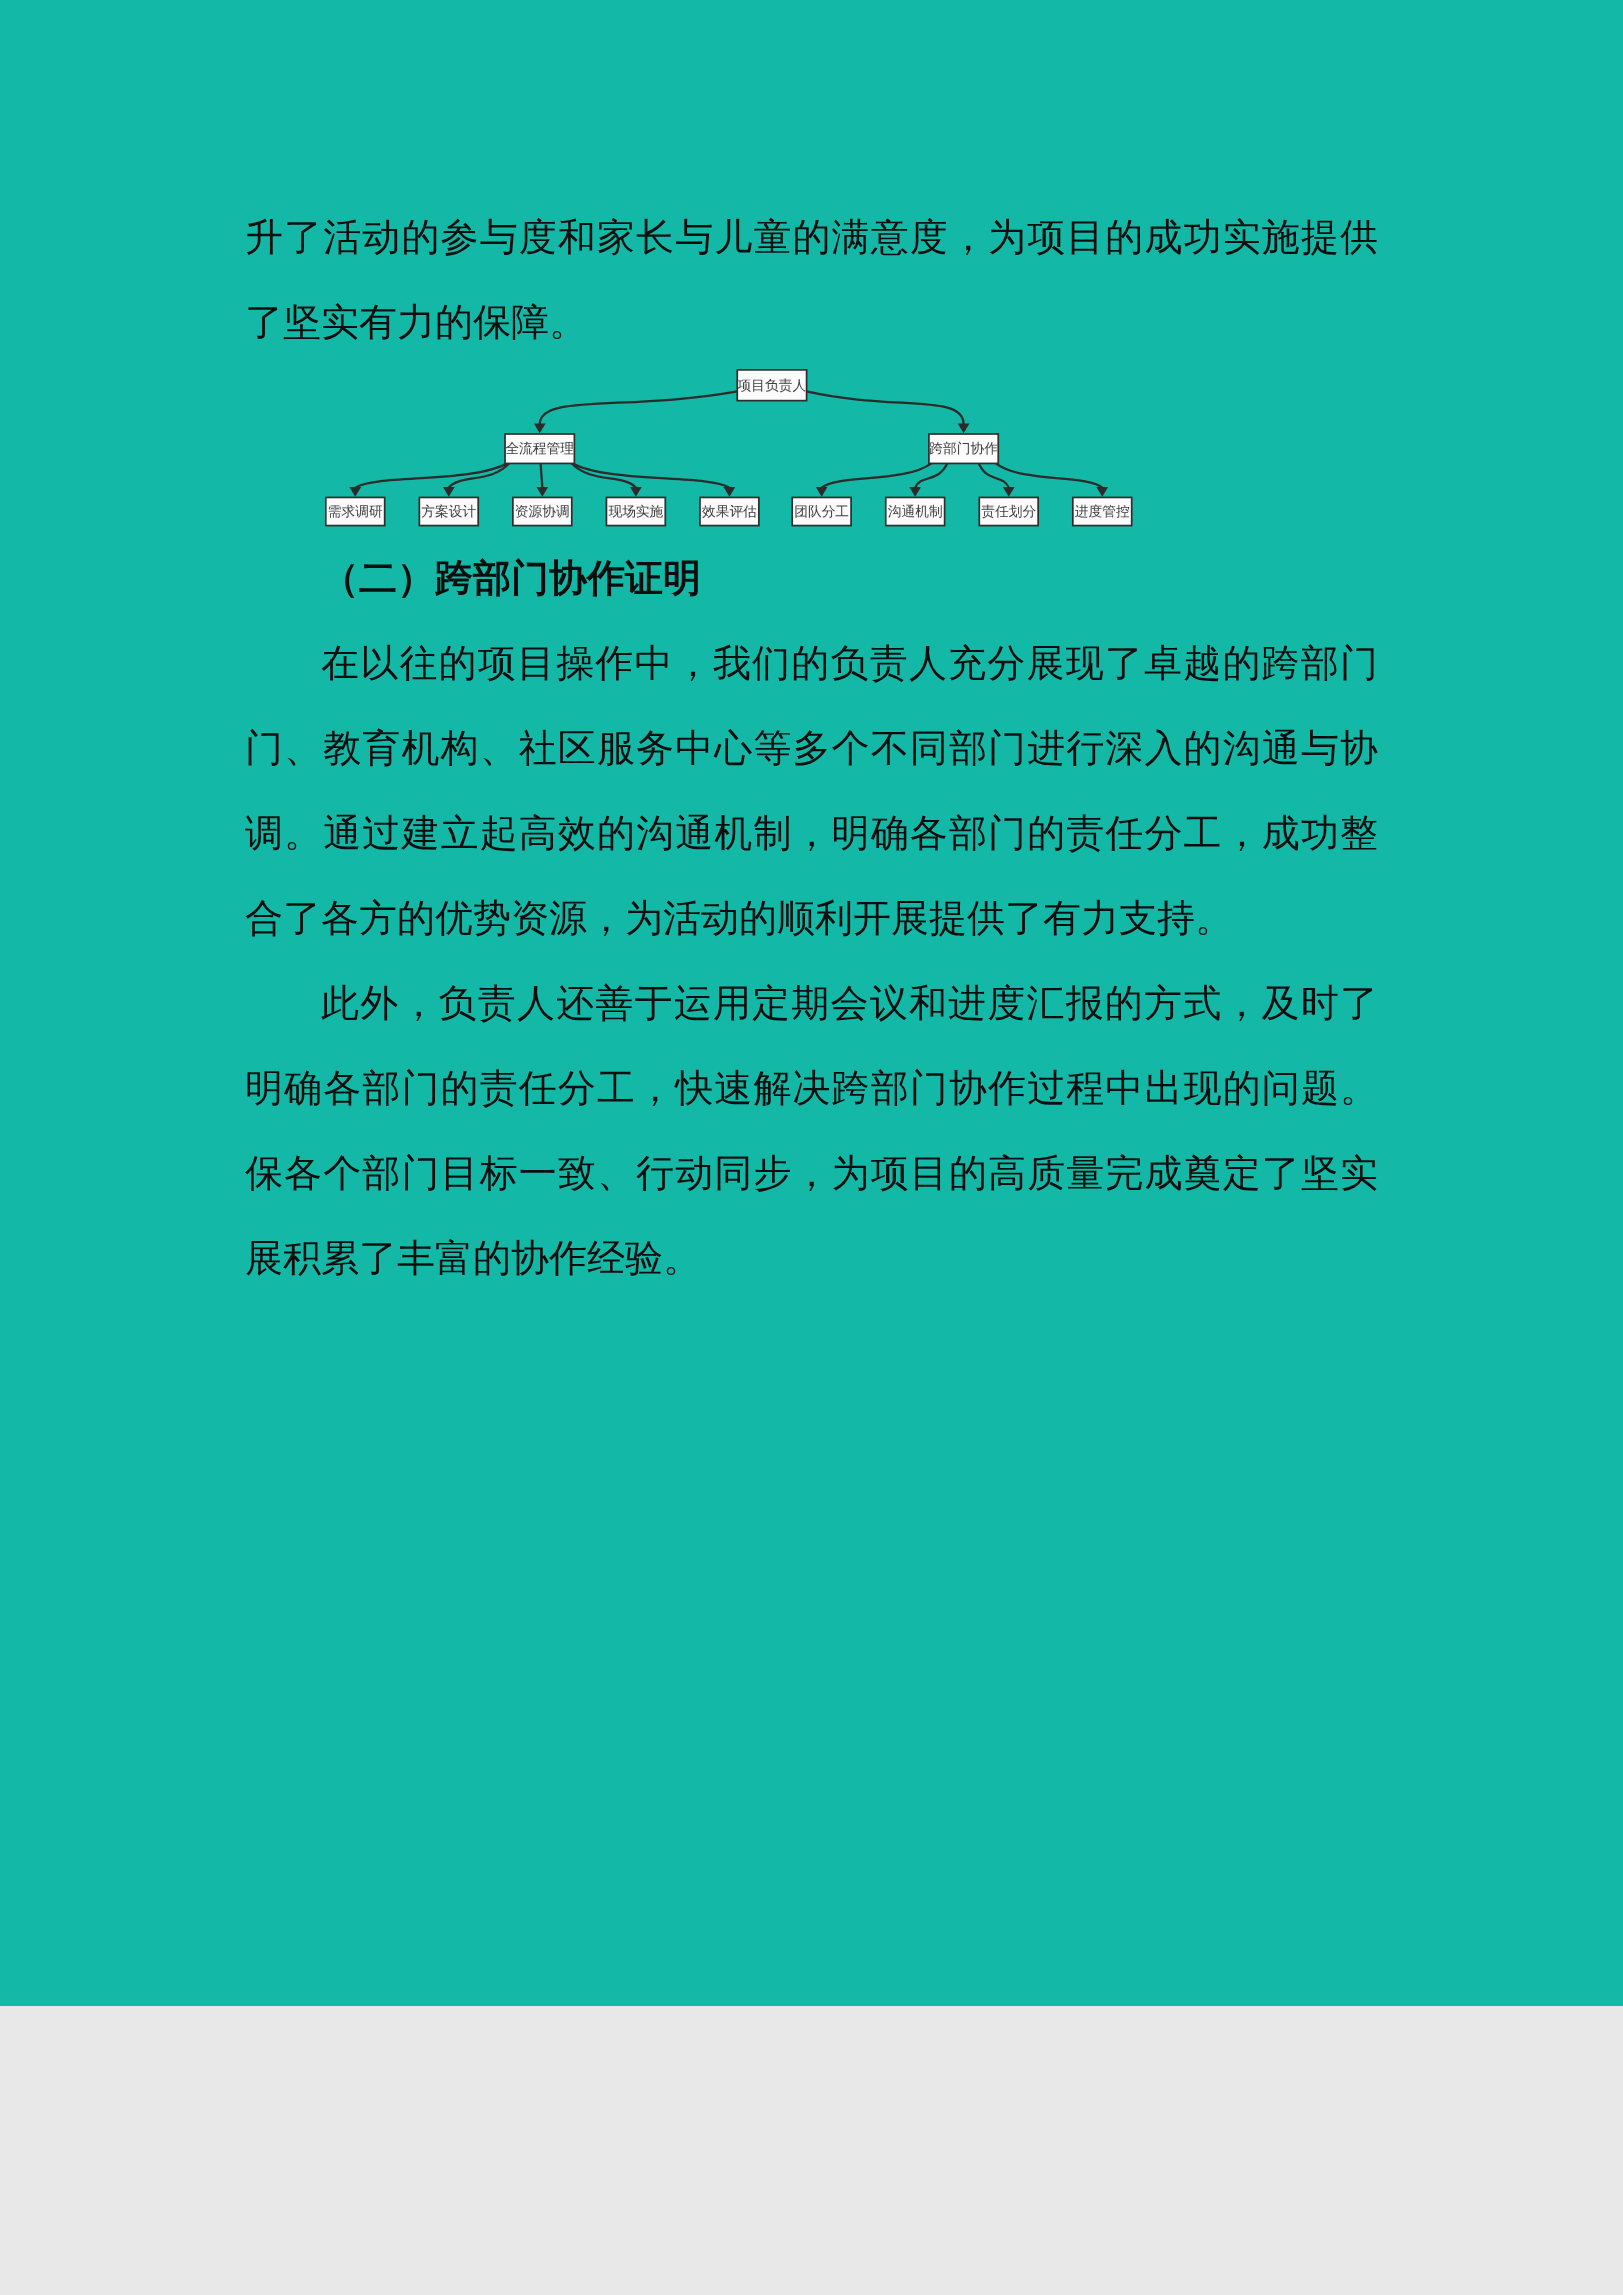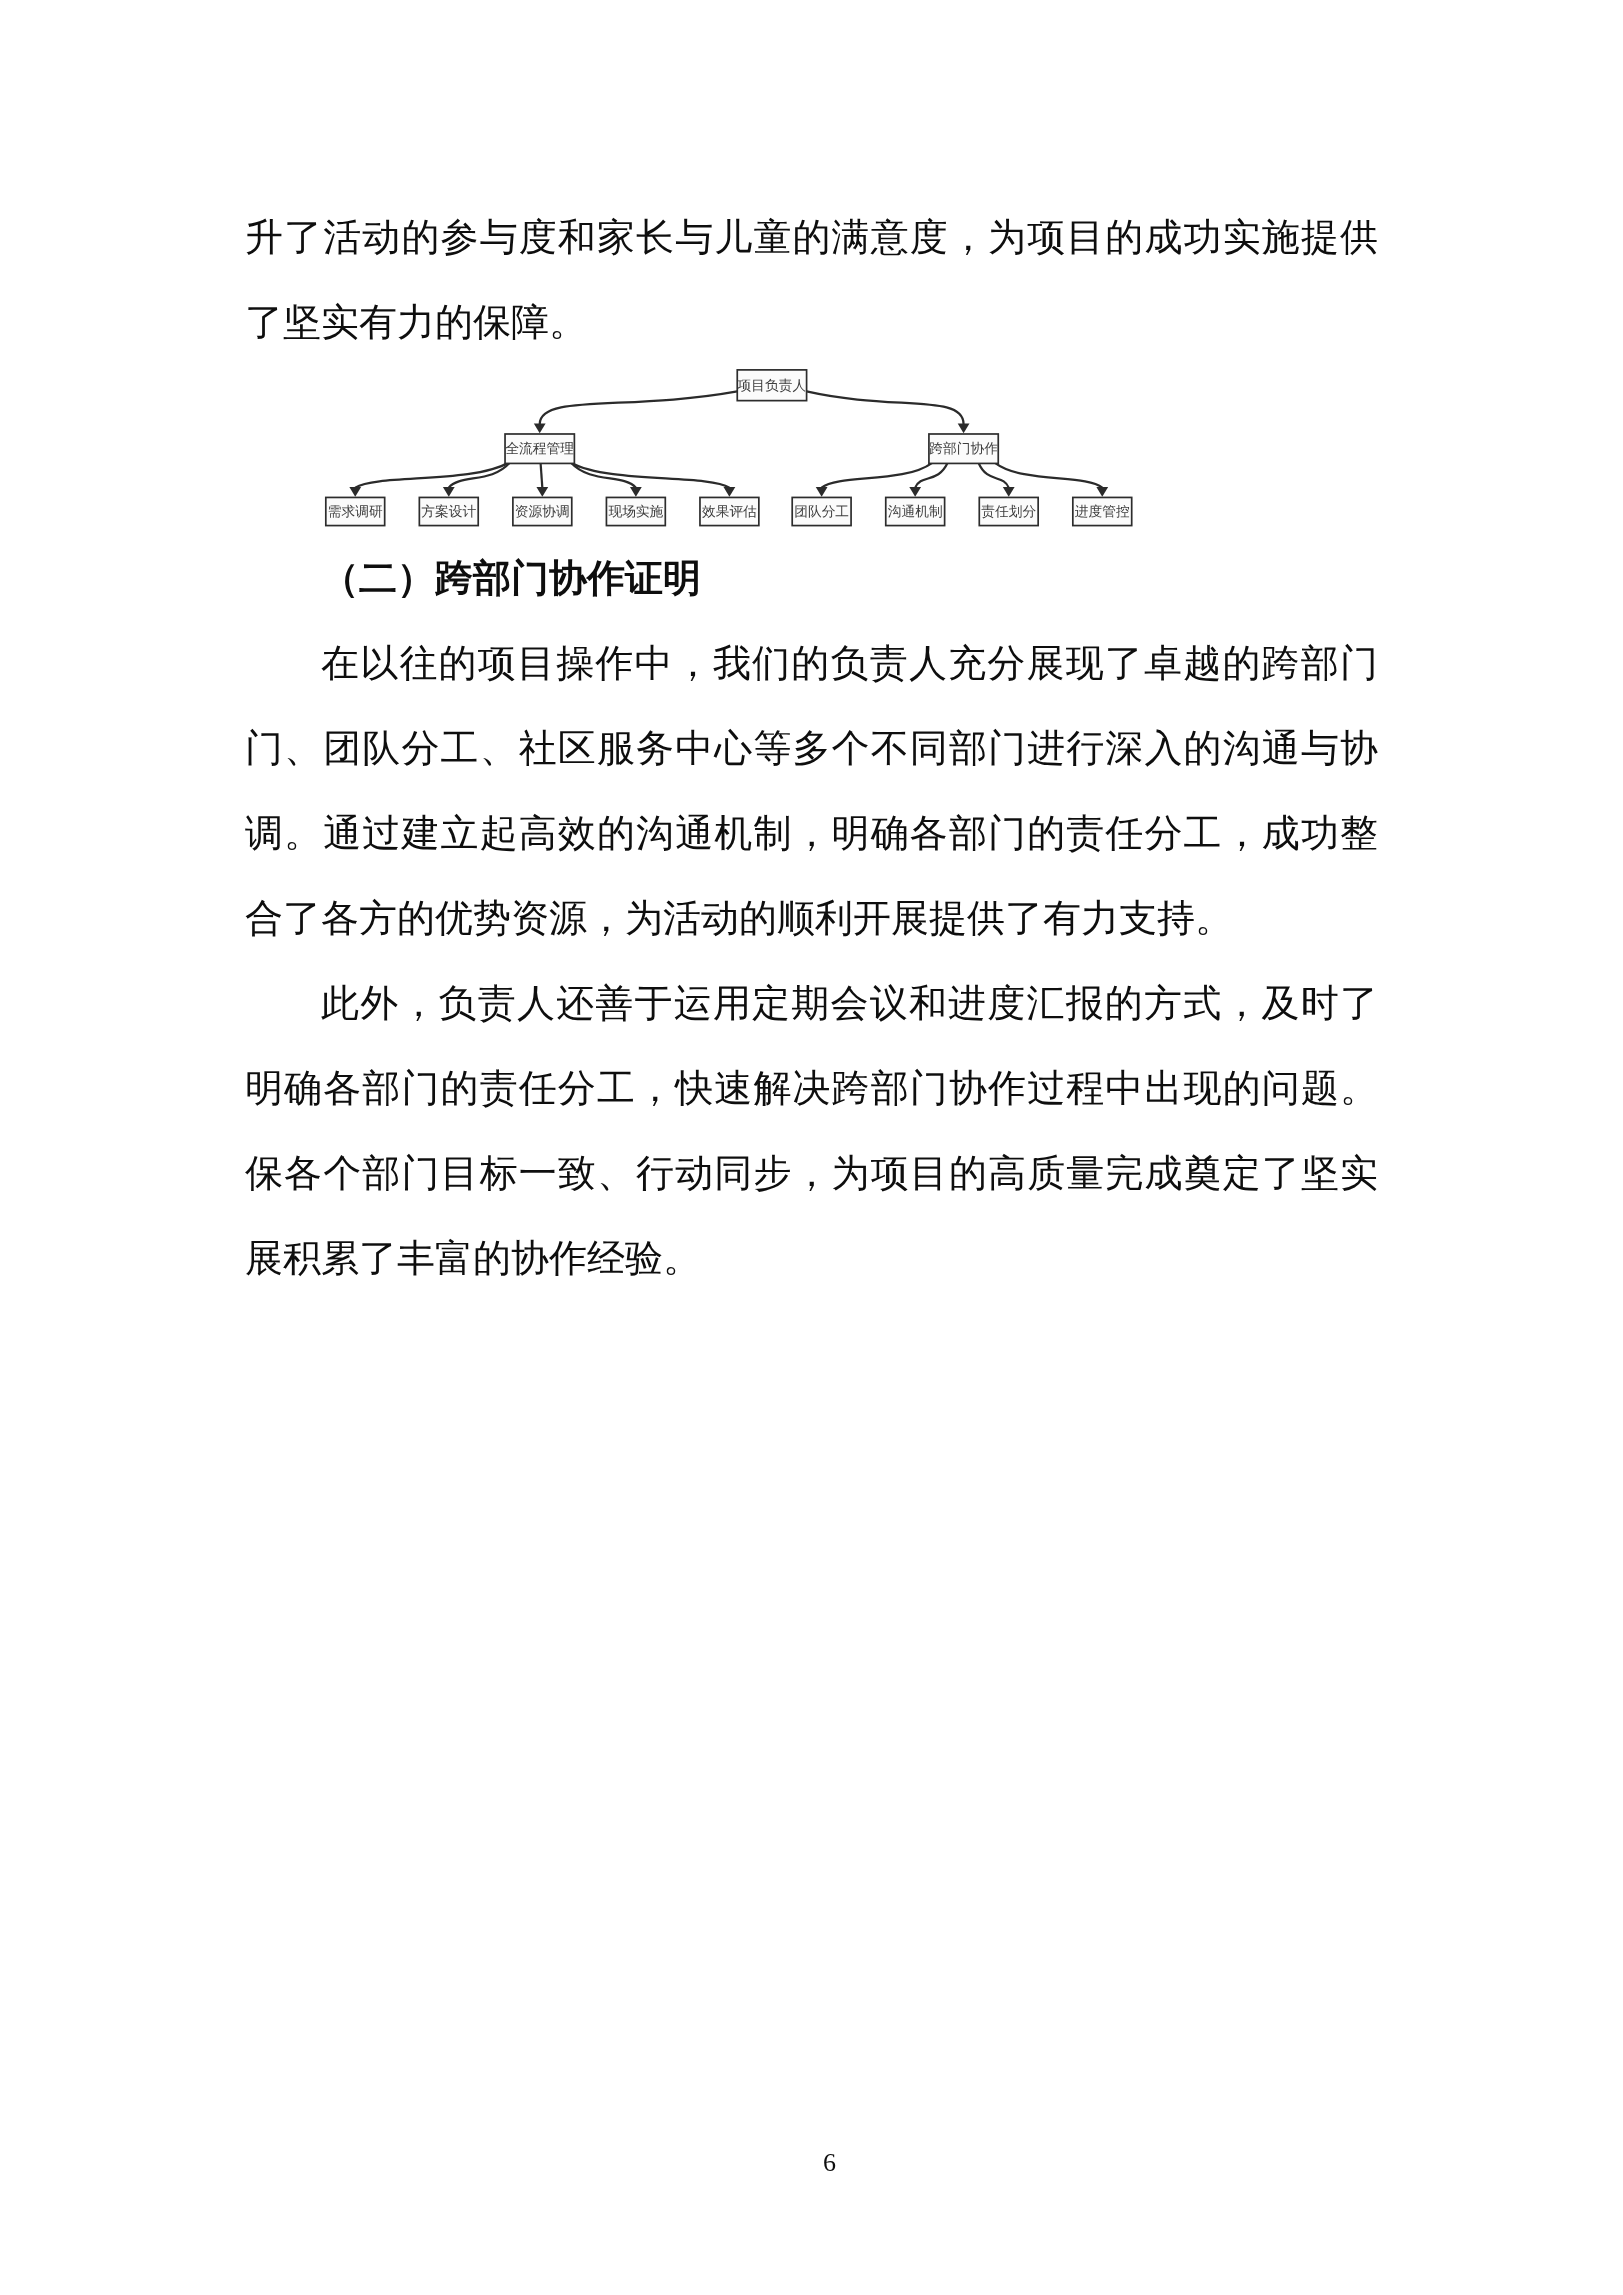--- a/index.html
+++ b/index.html
@@ -1,20 +1,20 @@
 <!DOCTYPE html>
 <html style="font-size:10.5px"><head>
 <meta charset="utf-8">
 <style>
   html,body { margin:0; padding:0; background:#e8e8e8; }
   .page {
     position:relative;
-    width:1623px; height:2295px;
+    width:1623px; height:2006px;
     margin:0 auto;
-    background:#ffffff;
+    background:#14b8a6;
     font-family:"Liberation Serif","DejaVu Serif",serif;
     color:#0e0e0e;
     overflow:hidden;
   }
   .flow {
     position:absolute;
     left:245px; top:195px;
     width:1133px;
   }
   .line {
@@ -130,21 +130,21 @@
           <g>
             <rect x="1640" y="760" width="90" height="43" fill="#fbfbfb" stroke="#2d2d2d" stroke-width="2.6"></rect>
             <text x="1685" y="788.5" text-anchor="middle" font-size="21" fill="#3d3d3d" class="org-label">进度管控</text>
           </g>
         </svg>
     </div>
 
     <div class="line indent heading">（二）跨部门协作证明</div>
 
     <div class="line indent fill">在以往的项目操作中，我们的负责人充分展现了卓越的跨部门</div>
-    <div class="line fill">门、团队分工、社区服务中心等多个不同部门进行深入的沟通与协</div>
+    <div class="line fill">门、教育机构、社区服务中心等多个不同部门进行深入的沟通与协</div>
     <div class="line fill">调。通过建立起高效的沟通机制，明确各部门的责任分工，成功整</div>
     <div class="line">合了各方的优势资源，为活动的顺利开展提供了有力支持。</div>
 
     <div class="line indent fill">此外，负责人还善于运用定期会议和进度汇报的方式，及时了</div>
     <div class="line fill">明确各部门的责任分工，快速解决跨部门协作过程中出现的问题。确</div>
     <div class="line fill">保各个部门目标一致、行动同步，为项目的高质量完成奠定了坚实</div>
     <div class="line">展积累了丰富的协作经验。</div>
 
   </div>
 

